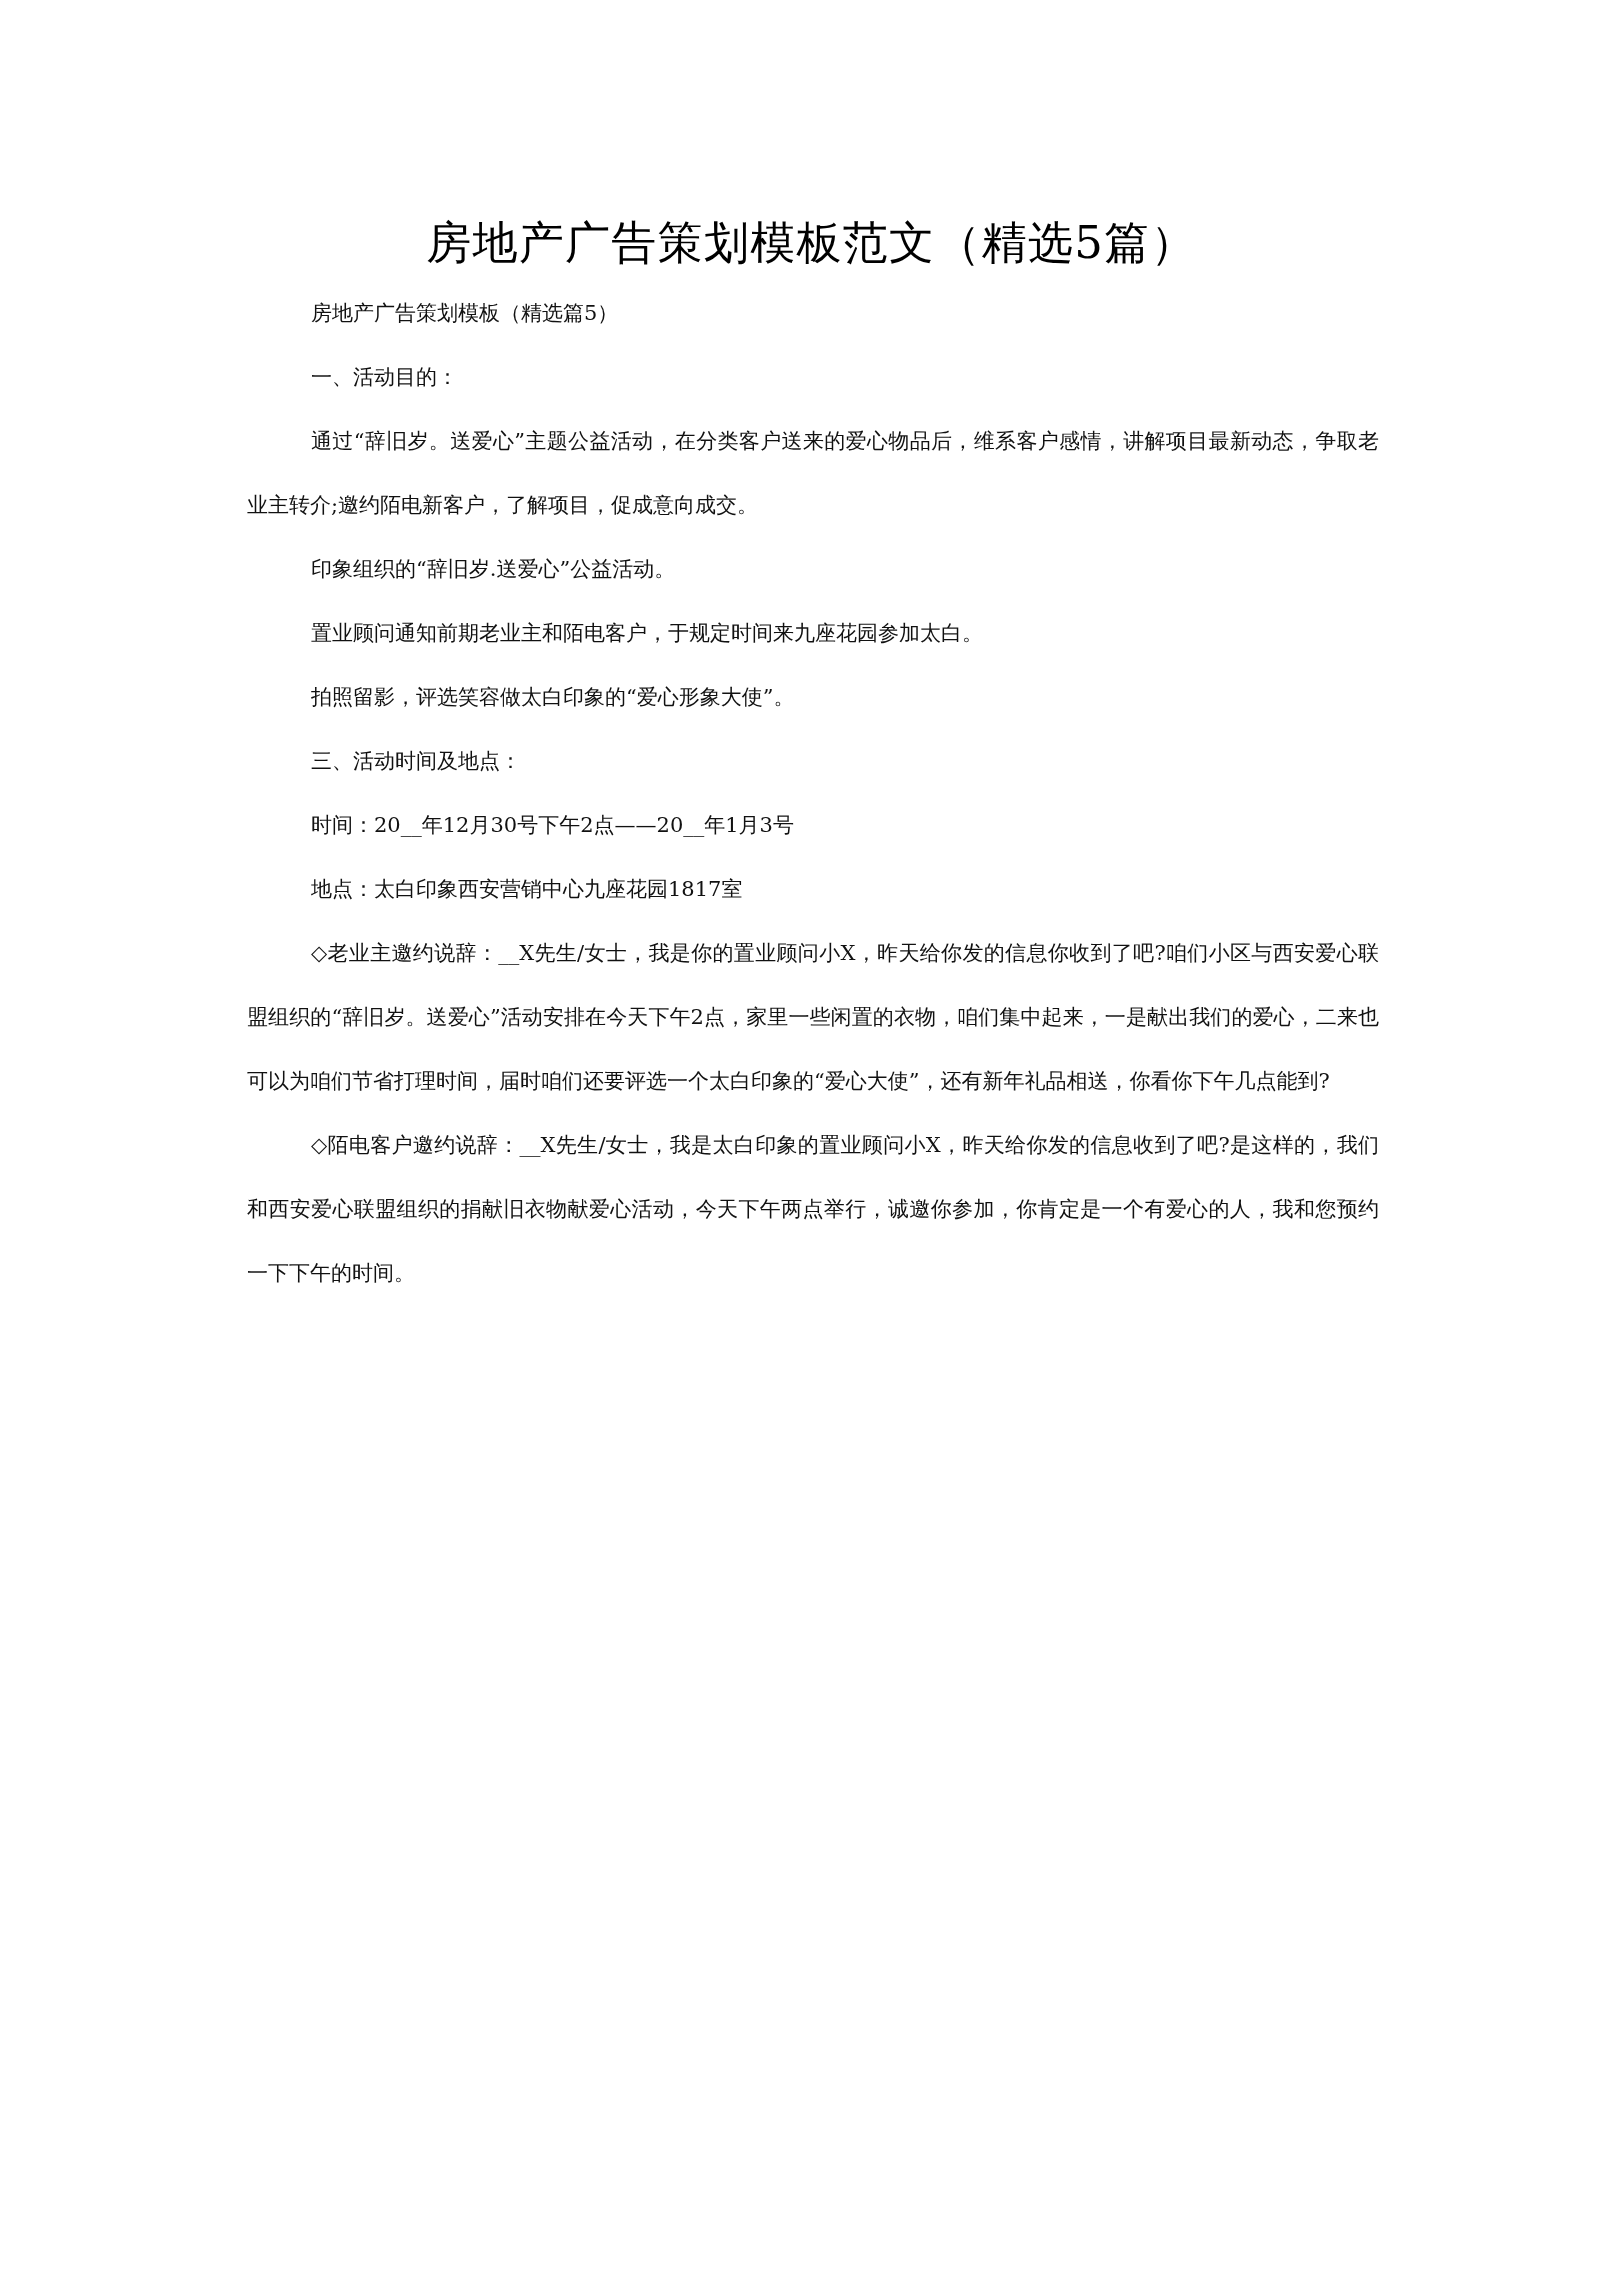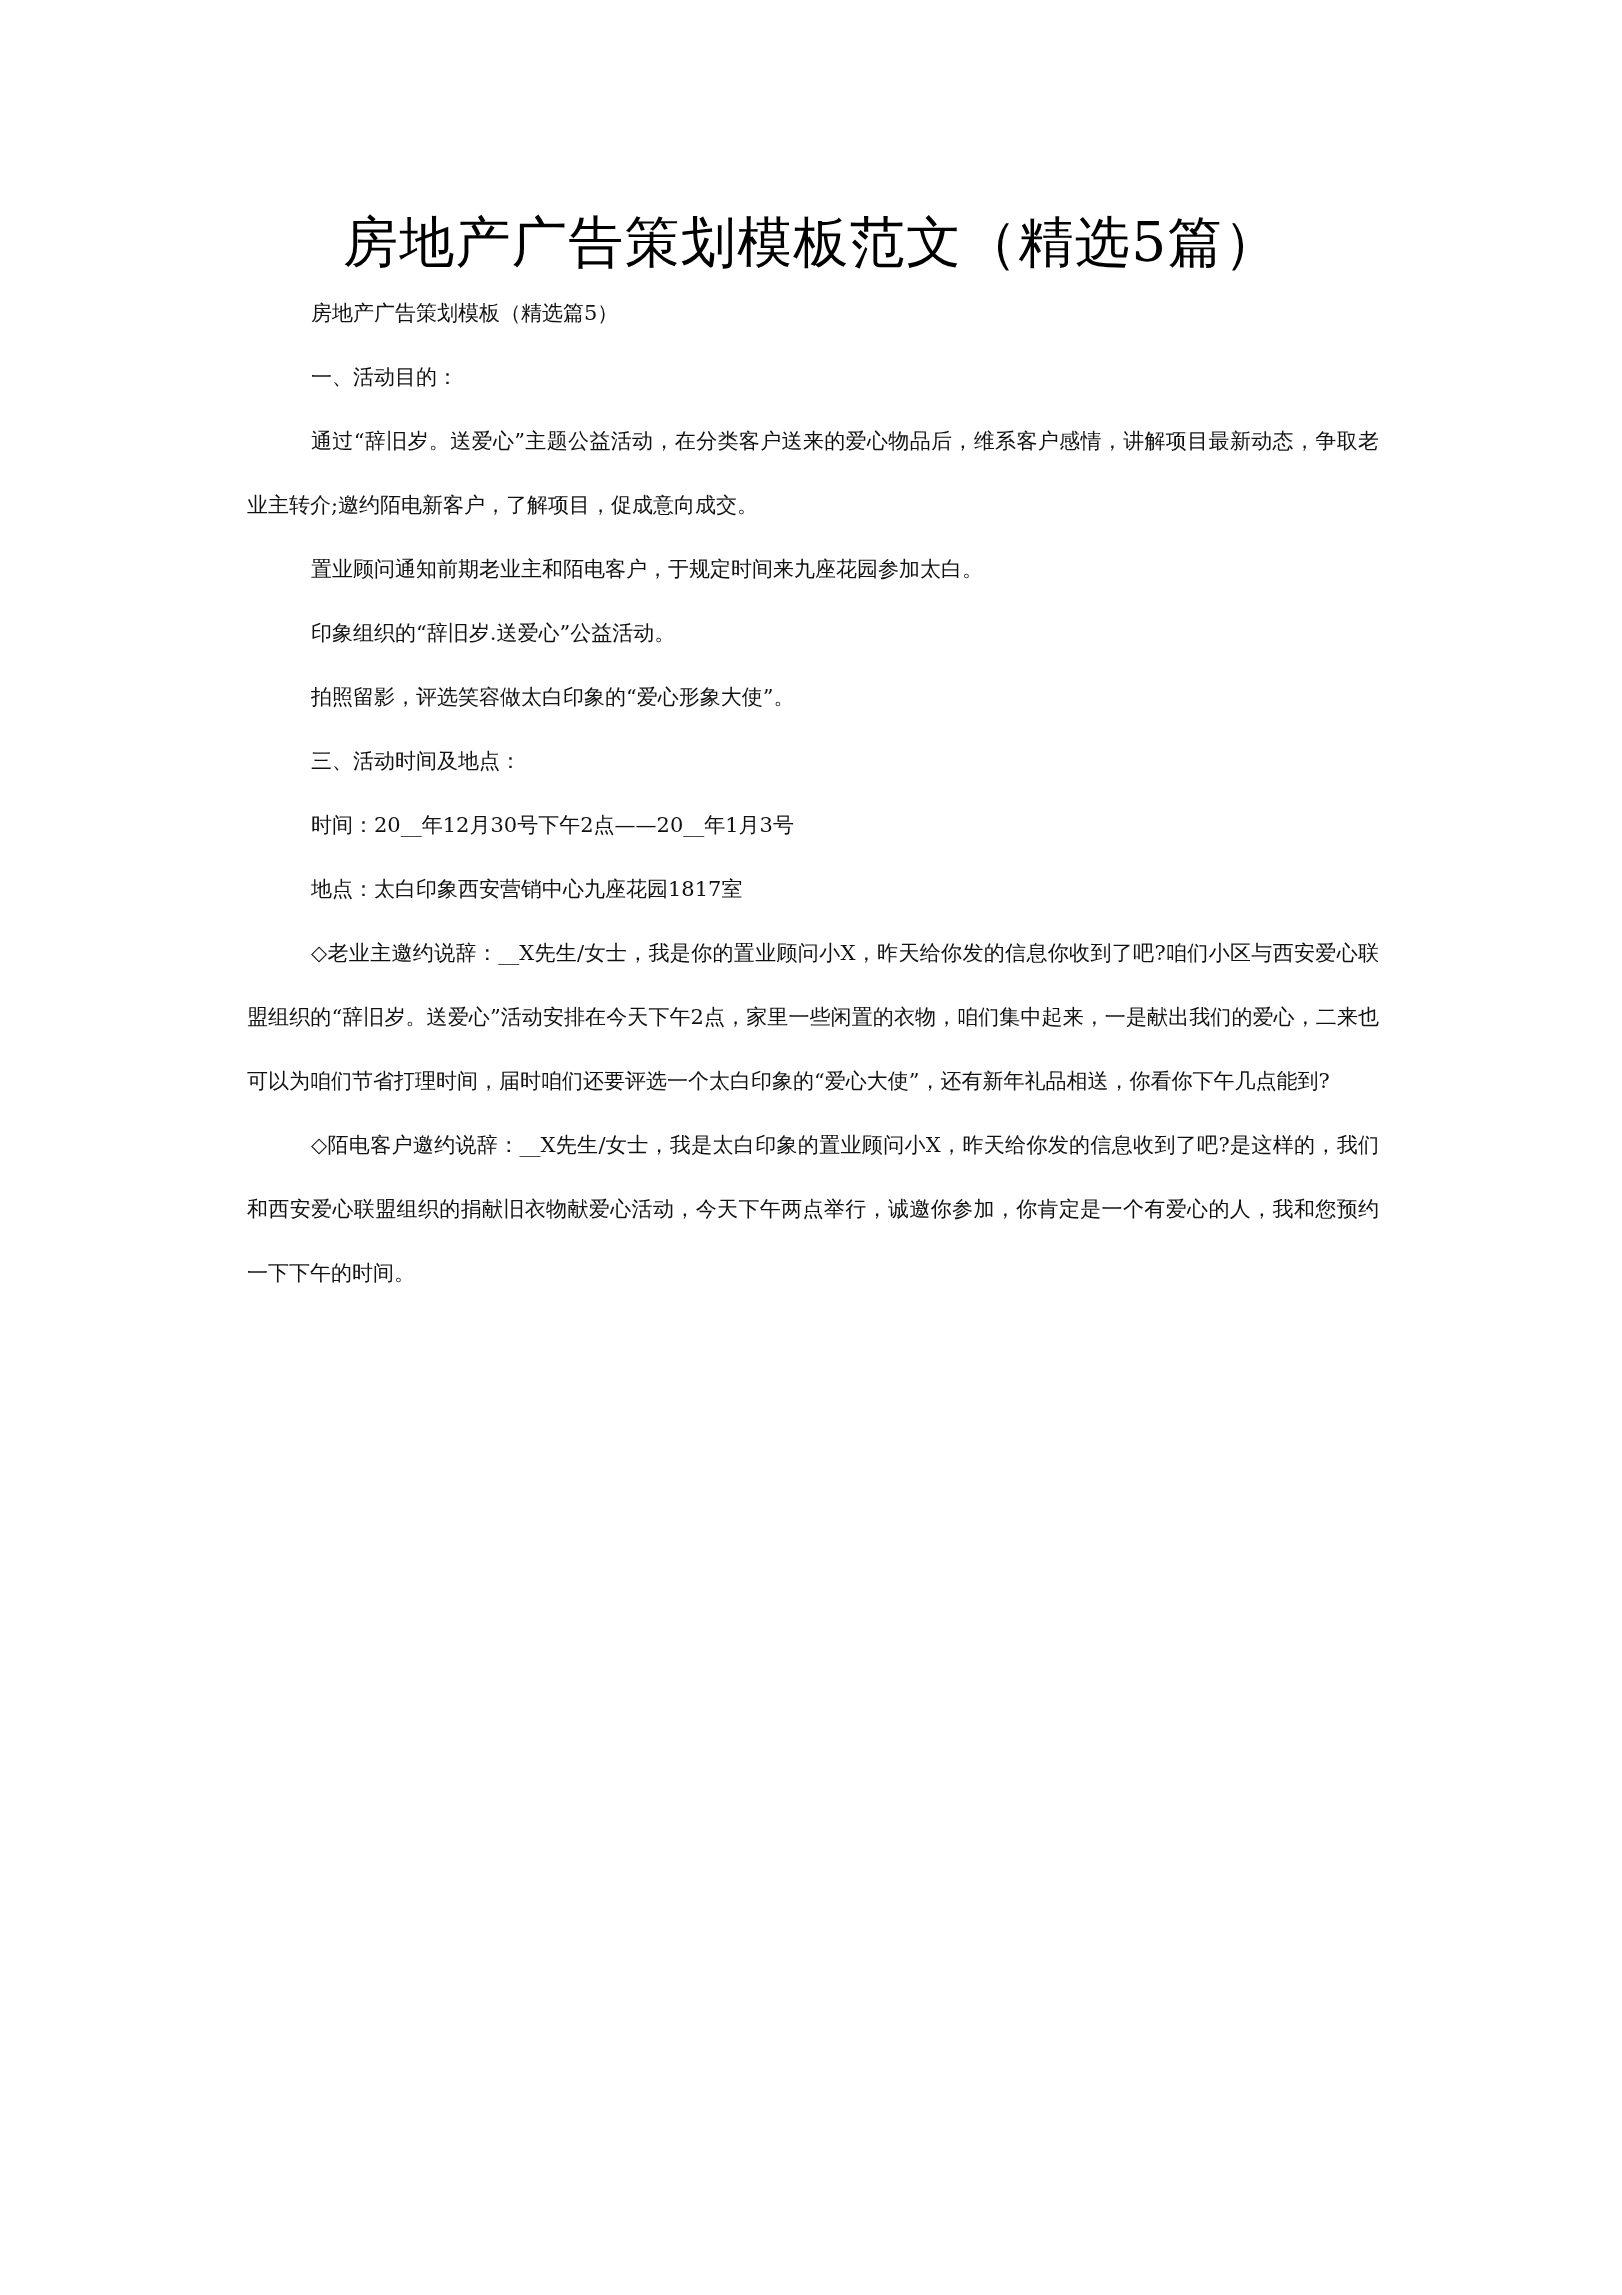--- a/index.html
+++ b/index.html
@@ -1,34 +1,34 @@
 <!DOCTYPE html>
 <html style="font-size:10.5px"><head>
 <meta charset="utf-8">
 <style>
   html, body { margin:0; padding:0; background:#ffffff; }
   body { width:1623px; height:2295px; position:relative; overflow:hidden;
          font-family:"DejaVu Serif","Liberation Serif",serif; color:#111; }
   .title { position:absolute; top:200px; left:0; width:1623px; text-align:center;
-           font-size:55px; line-height:85px; letter-spacing:1.3px; color:#000; }
+           font-size:45px; line-height:85px; letter-spacing:1.3px; color:#000; }
   .body { position:absolute; top:281px; left:247px; width:1132px; }
   .para { font-size:21px; line-height:64px; margin:0; text-align:justify; text-align-last:left; }
   .indent { text-indent:64px; }
 </style>
 </head>
 <body>
 
 <div class="title">房地产广告策划模板范文（精选5篇）</div>
 
 <div class="body">
   <p class="para indent">房地产广告策划模板（精选篇5）</p>
   <p class="para indent">一、活动目的：</p>
   <p class="para indent">通过“辞旧岁。送爱心”主题公益活动，在分类客户送来的爱心物品后，维系客户感情，讲解项目最新动态，争取老业主转介;邀约陌电新客户，了解项目，促成意向成交。</p>
+  <p class="para indent">印象组织的“辞旧岁.送爱心”公益活动。</p>
   <p class="para indent">置业顾问通知前期老业主和陌电客户，于规定时间来九座花园参加太白。</p>
-  <p class="para indent">印象组织的“辞旧岁.送爱心”公益活动。</p>
   <p class="para indent">拍照留影，评选笑容做太白印象的“爱心形象大使”。</p>
   <p class="para indent">三、活动时间及地点：</p>
   <p class="para indent">时间：20__年12月30号下午2点——20__年1月3号</p>
   <p class="para indent">地点：太白印象西安营销中心九座花园1817室</p>
   <p class="para indent">◇老业主邀约说辞：__X先生/女士，我是你的置业顾问小X，昨天给你发的信息你收到了吧?咱们小区与西安爱心联盟组织的“辞旧岁。送爱心”活动安排在今天下午2点，家里一些闲置的衣物，咱们集中起来，一是献出我们的爱心，二来也可以为咱们节省打理时间，届时咱们还要评选一个太白印象的“爱心大使”，还有新年礼品相送，你看你下午几点能到?</p>
   <p class="para indent">◇陌电客户邀约说辞：__X先生/女士，我是太白印象的置业顾问小X，昨天给你发的信息收到了吧?是这样的，我们和西安爱心联盟组织的捐献旧衣物献爱心活动，今天下午两点举行，诚邀你参加，你肯定是一个有爱心的人，我和您预约一下下午的时间。</p>
 </div>
 
 
 </body></html>

